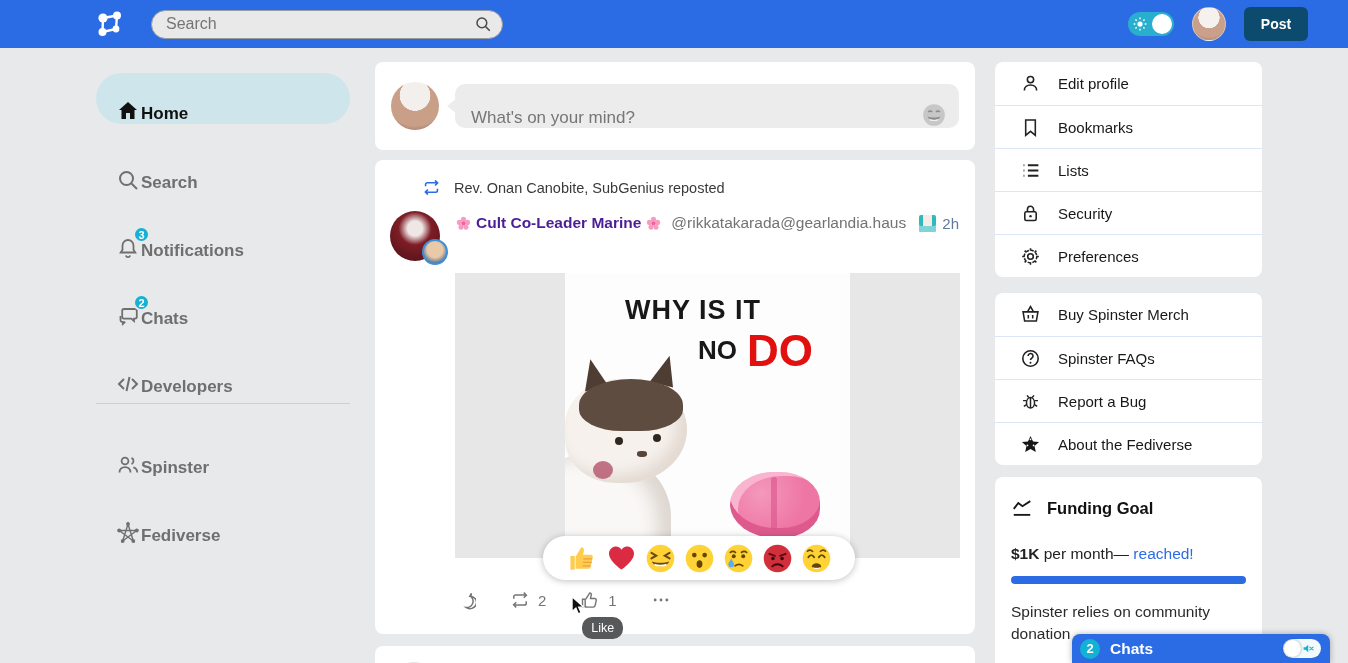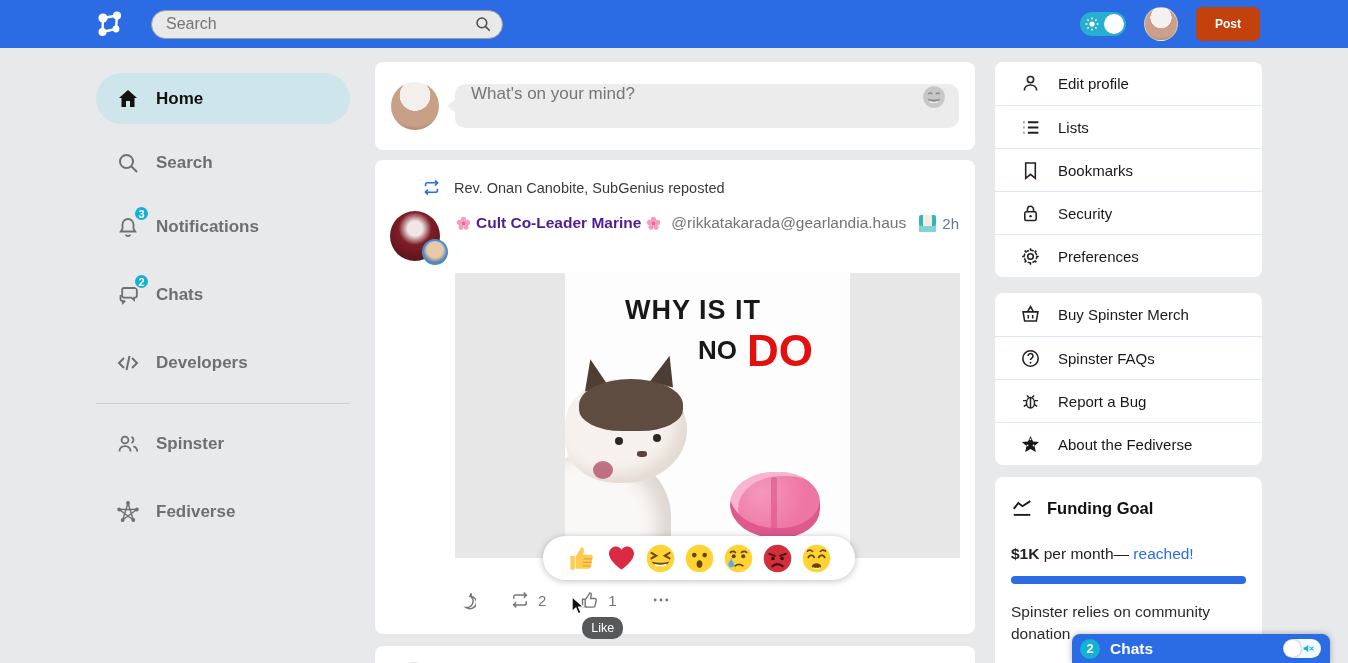--- a/index.html
+++ b/index.html
@@ -15,52 +15,52 @@
   .searchbox input { flex:1; border:0; background:transparent; outline:none; font-size:16px; color:#333;
                      font-family:"Liberation Sans", sans-serif; }
   .searchbox input::placeholder { color:#757575; }
   .top-spacer { flex:1; }
   .theme-toggle { width:46px; height:24px; border-radius:12px; background:#29afce; display:flex;
                   align-items:center; justify-content:space-between; padding:0 2px 0 5px; cursor:pointer; }
   .theme-knob { width:20px; height:20px; border-radius:50%; background:#fff; }
   .top-avatar { width:34px; height:34px; border-radius:50%; margin:0 18px;
                 background:radial-gradient(circle at 50% 30%, #f4f1ee 0 38%, #caa08a 39% 70%, #8a6e5c 100%);
                 border:1px solid rgba(255,255,255,.4); }
-  .post-btn { width:64px; height:34px; border:0; border-radius:6px; background:#c2410c; color:#fff;
-              font-weight:bold; font-size:12px; margin-right:88px; cursor:pointer;
+  .post-btn { width:64px; height:34px; border:0; border-radius:6px; background:#0c4a6e; color:#fff;
+              font-weight:bold; font-size:14px; margin-right:40px; cursor:pointer;
               font-family:"Liberation Sans", sans-serif; }
 
   
   .page { position:absolute; top:48px; left:0; width:1348px; height:615px; display:flex;
           padding:14px 0 0 96px; }
   .col-left  { width:254px; flex:0 0 auto; }
   .col-main  { width:600px; flex:0 0 auto; margin-left:25px; }
   .col-right { width:267px; flex:0 0 auto; margin-left:20px; }
   .card { background:#fff; border-radius:8px; }
 
   
   .nav { padding-top:11px; }
-  .nav-item { height:68px; display:flex; align-items:center; padding-left:19px; gap:15px; cursor:pointer;
+  .nav-item { height:68px; display:flex; align-items:flex-end; padding-left:19px; cursor:pointer;
               color:#6f6f6f; font-size:17px; font-weight:bold; }
   .nav-item.active { height:51px; margin:0 0 9px; border-radius:26px; background:#cfe5ec; color:#101010; }
   .nav-item.active + .nav-item { height:60px; }
   .nav-icon { width:26px; height:26px; position:relative; flex:0 0 auto; display:flex;
               align-items:center; justify-content:center; }
   .nav-icon svg { width:24px; height:24px; }
   .nav-badge { position:absolute; top:-9px; right:-9px; min-width:17px; height:17px; border-radius:9px;
                background:#13b1d4; color:#fff; font-size:11px; font-weight:bold; display:flex;
                align-items:center; justify-content:center; border:2px solid #e8e9ea; }
   .nav-divider { border:0; border-top:1px solid #cfcfcf; margin:6px 0; }
 
   
   .compose { display:flex; align-items:center; padding:20px 16px; gap:16px; }
   .avatar-48 { width:48px; height:48px; border-radius:50%; flex:0 0 auto;
                background:radial-gradient(circle at 50% 28%, #f2efec 0 36%, #c99f88 37% 72%, #7d6452 100%); }
   .compose-bubble { position:relative; flex:1; height:44px; background:#ececec; border-radius:10px;
-                    display:flex; align-items:flex-start; padding:0 12px 0 16px; }
+                    display:flex; align-items:flex-end; padding:0 12px 0 16px; }
   .compose-bubble::before { content:""; position:absolute; left:-8px; top:15px; border-top:7px solid transparent;
                     border-bottom:7px solid transparent; border-right:9px solid #ececec; }
   .compose-bubble input { flex:1; border:0; background:transparent; outline:none; font-size:17px;
                     color:#444; font-family:"Liberation Sans", sans-serif; }
   .compose-bubble input::placeholder { color:#767676; }
   .emoji-btn { width:26px; height:26px; cursor:pointer; flex:0 0 auto; }
 
   
   .post-card { margin-top:10px; padding-bottom:6px; }
   .repost-row { display:flex; align-items:center; gap:13px; padding:18px 16px 8px 47px;
@@ -450,35 +450,35 @@
   <div class="col-right">
     <div class="card menu-card">
       <div class="menu-row">
         <svg viewBox="0 0 24 24" fill="none" stroke="#222" stroke-width="1.8">
           <circle cx="12" cy="7.5" r="3.6"></circle>
             <path d="M5 20c0-4 3.2-6.2 7-6.2s7 2.2 7 6.2"></path>
           </svg>
         <span>Edit profile</span>
       </div>
       <div class="menu-row">
+        <svg viewBox="0 0 24 24" fill="none" stroke="#222" stroke-width="1.8">
+          <path d="M6.5 3.5h11V21l-5.5-4.6L6.5 21z"></path>
+          </svg>
+        <span>Bookmarks</span>
+      </div>
+      <div class="menu-row">
         <svg viewBox="0 0 24 24">
           <g stroke="#222" stroke-width="2.2">
               <path d="M9 6h12M9 12h12M9 18h12"></path>
             </g>
           <g stroke="#9c9c9c" stroke-width="2.2">
               <path d="M3.5 6h2M3.5 12h2M3.5 18h2"></path>
             </g>
           </svg>
         <span>Lists</span>
-      </div>
-      <div class="menu-row">
-        <svg viewBox="0 0 24 24" fill="none" stroke="#222" stroke-width="1.8">
-          <path d="M6.5 3.5h11V21l-5.5-4.6L6.5 21z"></path>
-          </svg>
-        <span>Bookmarks</span>
       </div>
       <div class="menu-row">
         <svg viewBox="0 0 24 24" fill="none" stroke="#222" stroke-width="1.8">
           <rect x="5.5" y="10" width="13" height="10" rx="1.8"></rect>
             <path d="M8.5 10V7.3a3.5 3.5 0 0 1 7 0V10"></path>
           <circle cx="12" cy="15" r="1.4" fill="#222" stroke="none"></circle>
           </svg>
         <span>Security</span>
       </div>
       <div class="menu-row">

